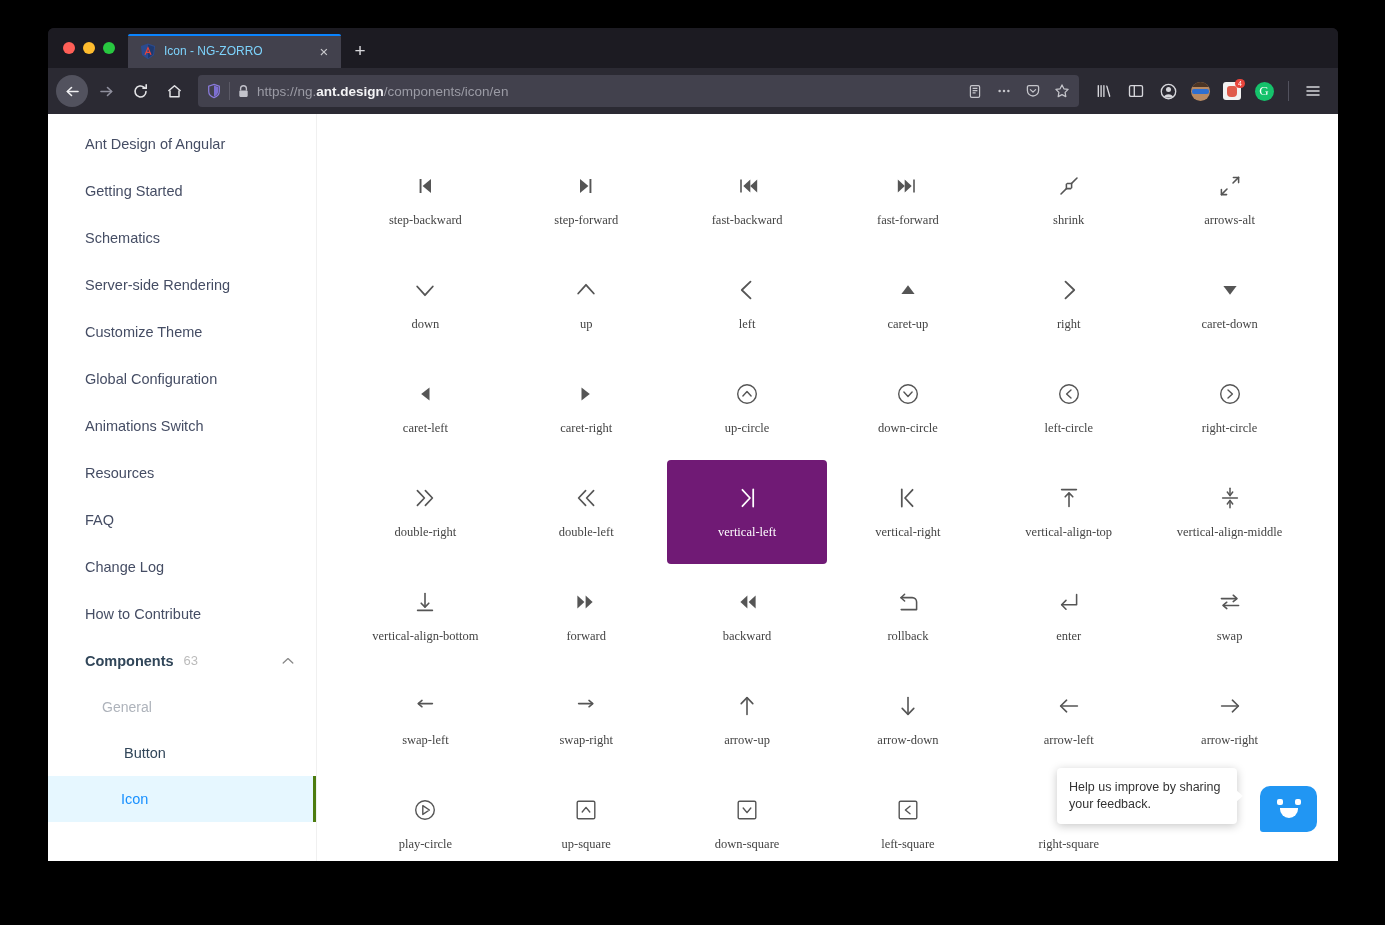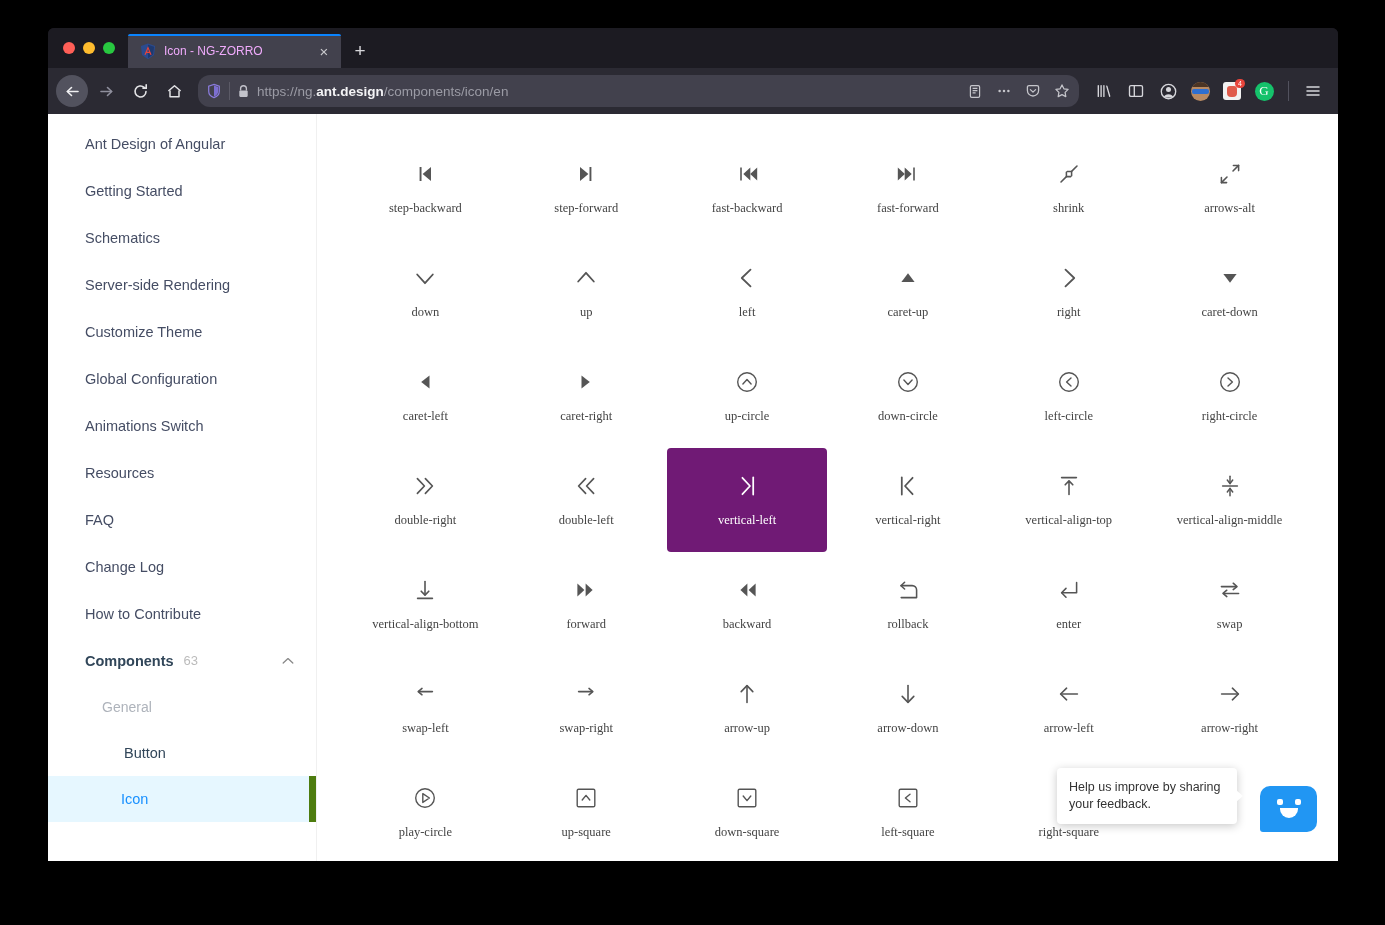--- a/index.html
+++ b/index.html
@@ -58,21 +58,21 @@
     background: #0a84ff;
     border-radius: 4px 4px 0 0;
   }
   .ng-logo {
     width: 16px; height: 17px; flex: none;
     position: relative;
   }
   .ng-logo svg { display: block; }
   .tab-title {
     flex: 1;
-    color: #f0abfc;
+    color: #7dd3fc;
     font-size: 12px;
     white-space: nowrap; overflow: hidden; text-overflow: ellipsis;
   }
   .tab-close {
     width: 18px; height: 18px; flex: none;
     color: #c9c9cd;
     display: flex; align-items: center; justify-content: center;
     font-size: 15px; line-height: 1;
     border-radius: 3px;
   }
@@ -98,21 +98,21 @@
     color: #8f8f9d;
     border-radius: 50%;
   }
   .nav-btn.enabled { color: #e3e3e6; }
   .nav-btn.back-circle { background: #52525e; color: #f0f0f2; }
 
   #url-bar {
     flex: 1;
     height: 32px;
     background: #42414d;
-    border-radius: 12px;
+    border-radius: 4px;
     display: flex; align-items: center;
     margin: 0 8px 0 6px;
     padding: 0 6px 0 8px;
     gap: 7px;
     min-width: 0;
   }
   .shield-icon { width: 16px; height: 16px; flex: none; }
   .url-sep { width: 1px; height: 18px; background: #5b5a66; flex: none; }
   .lock-icon { width: 13px; height: 15px; flex: none; }
   #url-text {
@@ -207,29 +207,29 @@
     height: 46px;
   }
   .side-item.child {
     padding-left: 76px;
     color: #314659;
     height: 46px;
   }
   .side-item.child.active {
     background: #e6f7ff;
     color: #1890ff;
-    border-right: 7px solid #4d7c0f;
+    border-right: 3px solid #4d7c0f;
     padding-left: 73px;
   }
 
   
   #icon-grid-wrap {
     flex: 1;
     background: #fff;
-    padding: 22px 28px 0 28px;
+    padding: 34px 28px 0 28px;
     overflow: hidden;
     position: relative;
   }
   #icon-grid {
     display: grid;
     grid-template-columns: repeat(6, 1fr);
     row-gap: 0px;
   }
   .icon-cell {
     height: 104px;

